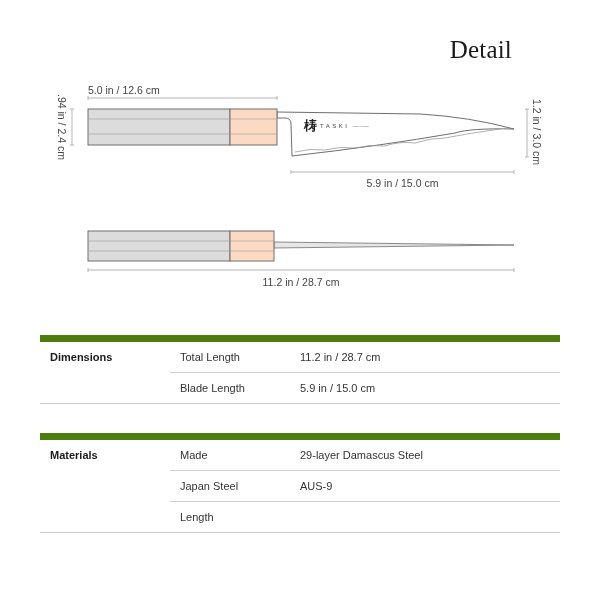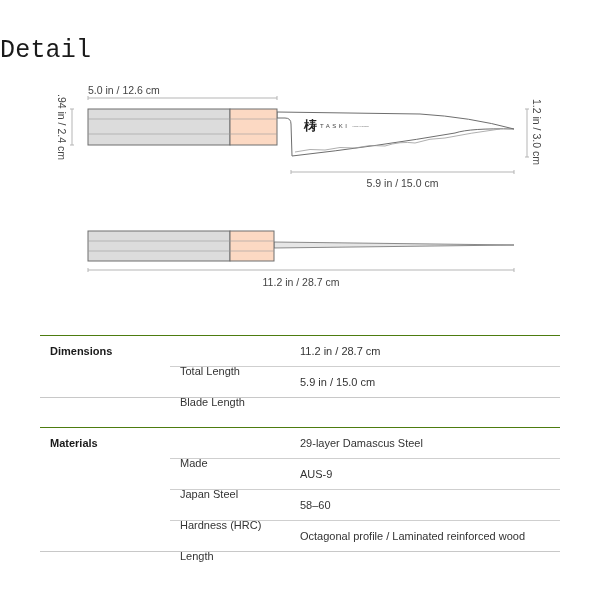--- a/index.html
+++ b/index.html
@@ -1,26 +1,26 @@
 <!DOCTYPE html>
 <html><head>
 <meta charset="utf-8">
 <style>
   html, body { margin: 0; padding: 0; background: #ffffff; }
   body { width: 600px; height: 600px; position: relative; overflow: hidden; font-family: "Liberation Sans", "DejaVu Sans", sans-serif; color: #333; }
-  .title { position: absolute; top: 36px; left: 0; width: 512px; text-align: left; font-family: Liberation Mono, monospace; font-size: 25px; color: #1a1a1a; letter-spacing: 0.2px; }
+  .title { position: absolute; top: 36px; left: 0; width: 512px; text-align: right; font-family: Liberation Serif, serif; font-size: 25px; color: #1a1a1a; letter-spacing: 0.2px; }
   .diagram { position: absolute; left: 0; top: 0; width: 600px; height: 300px; }
   .dim-label { position: absolute; font-size: 10.5px; color: #444; white-space: nowrap; }
   .dim-label.vert { transform-origin: center center; }
   .spec-table { position: absolute; left: 40px; top: 335px; width: 520px; }
-  .section { position: relative; border-top: 1px solid #4d7c0f; }
+  .section { position: relative; border-top: 7px solid #4d7c0f; }
   .section-label { position: absolute; left: 10px; top: 9px; font-size: 11px; font-weight: bold; color: #1a1a1a; }
   .row { position: relative; margin-left: 130px; height: 30px; border-bottom: 1px solid #cfcfcf; }
   .row:last-child { border-bottom: none; }
-  .row .k { position: absolute; left: 10px; top: 9px; font-size: 11px; color: #333; margin-top: 20px; }
+  .row .k { position: absolute; left: 10px; top: 9px; font-size: 11px; color: #333; }
   .row .v { position: absolute; left: 130px; top: 9px; font-size: 11px; color: #333; }
   .section-end { border-top: 1px solid #c8c8c8; }
 </style>
 </head>
 <body>
 
 <div class="title">Detail</div>
 
 <div class="diagram">
   <svg width="600" height="300" viewBox="0 0 600 300" xmlns="http://www.w3.org/2000/svg">
@@ -99,22 +99,17 @@
     <div class="section-label">Materials</div>
     <div class="row">
       <span class="k">Made</span>
       <span class="v">29-layer Damascus Steel</span>
     </div>
     <div class="row">
       <span class="k">Japan Steel</span>
       <span class="v">AUS-9</span>
     </div>
     <div class="row">
-      <span class="k">Hardness (HRC)</span>
-      <span class="v">58–60</span>
-    </div>
-    <div class="row">
       <span class="k">Length</span>
-      <span class="v">Octagonal profile / Laminated reinforced wood</span>
     </div>
   </div>
   <div class="section-end"></div>
 </div>
 
 </body></html>

